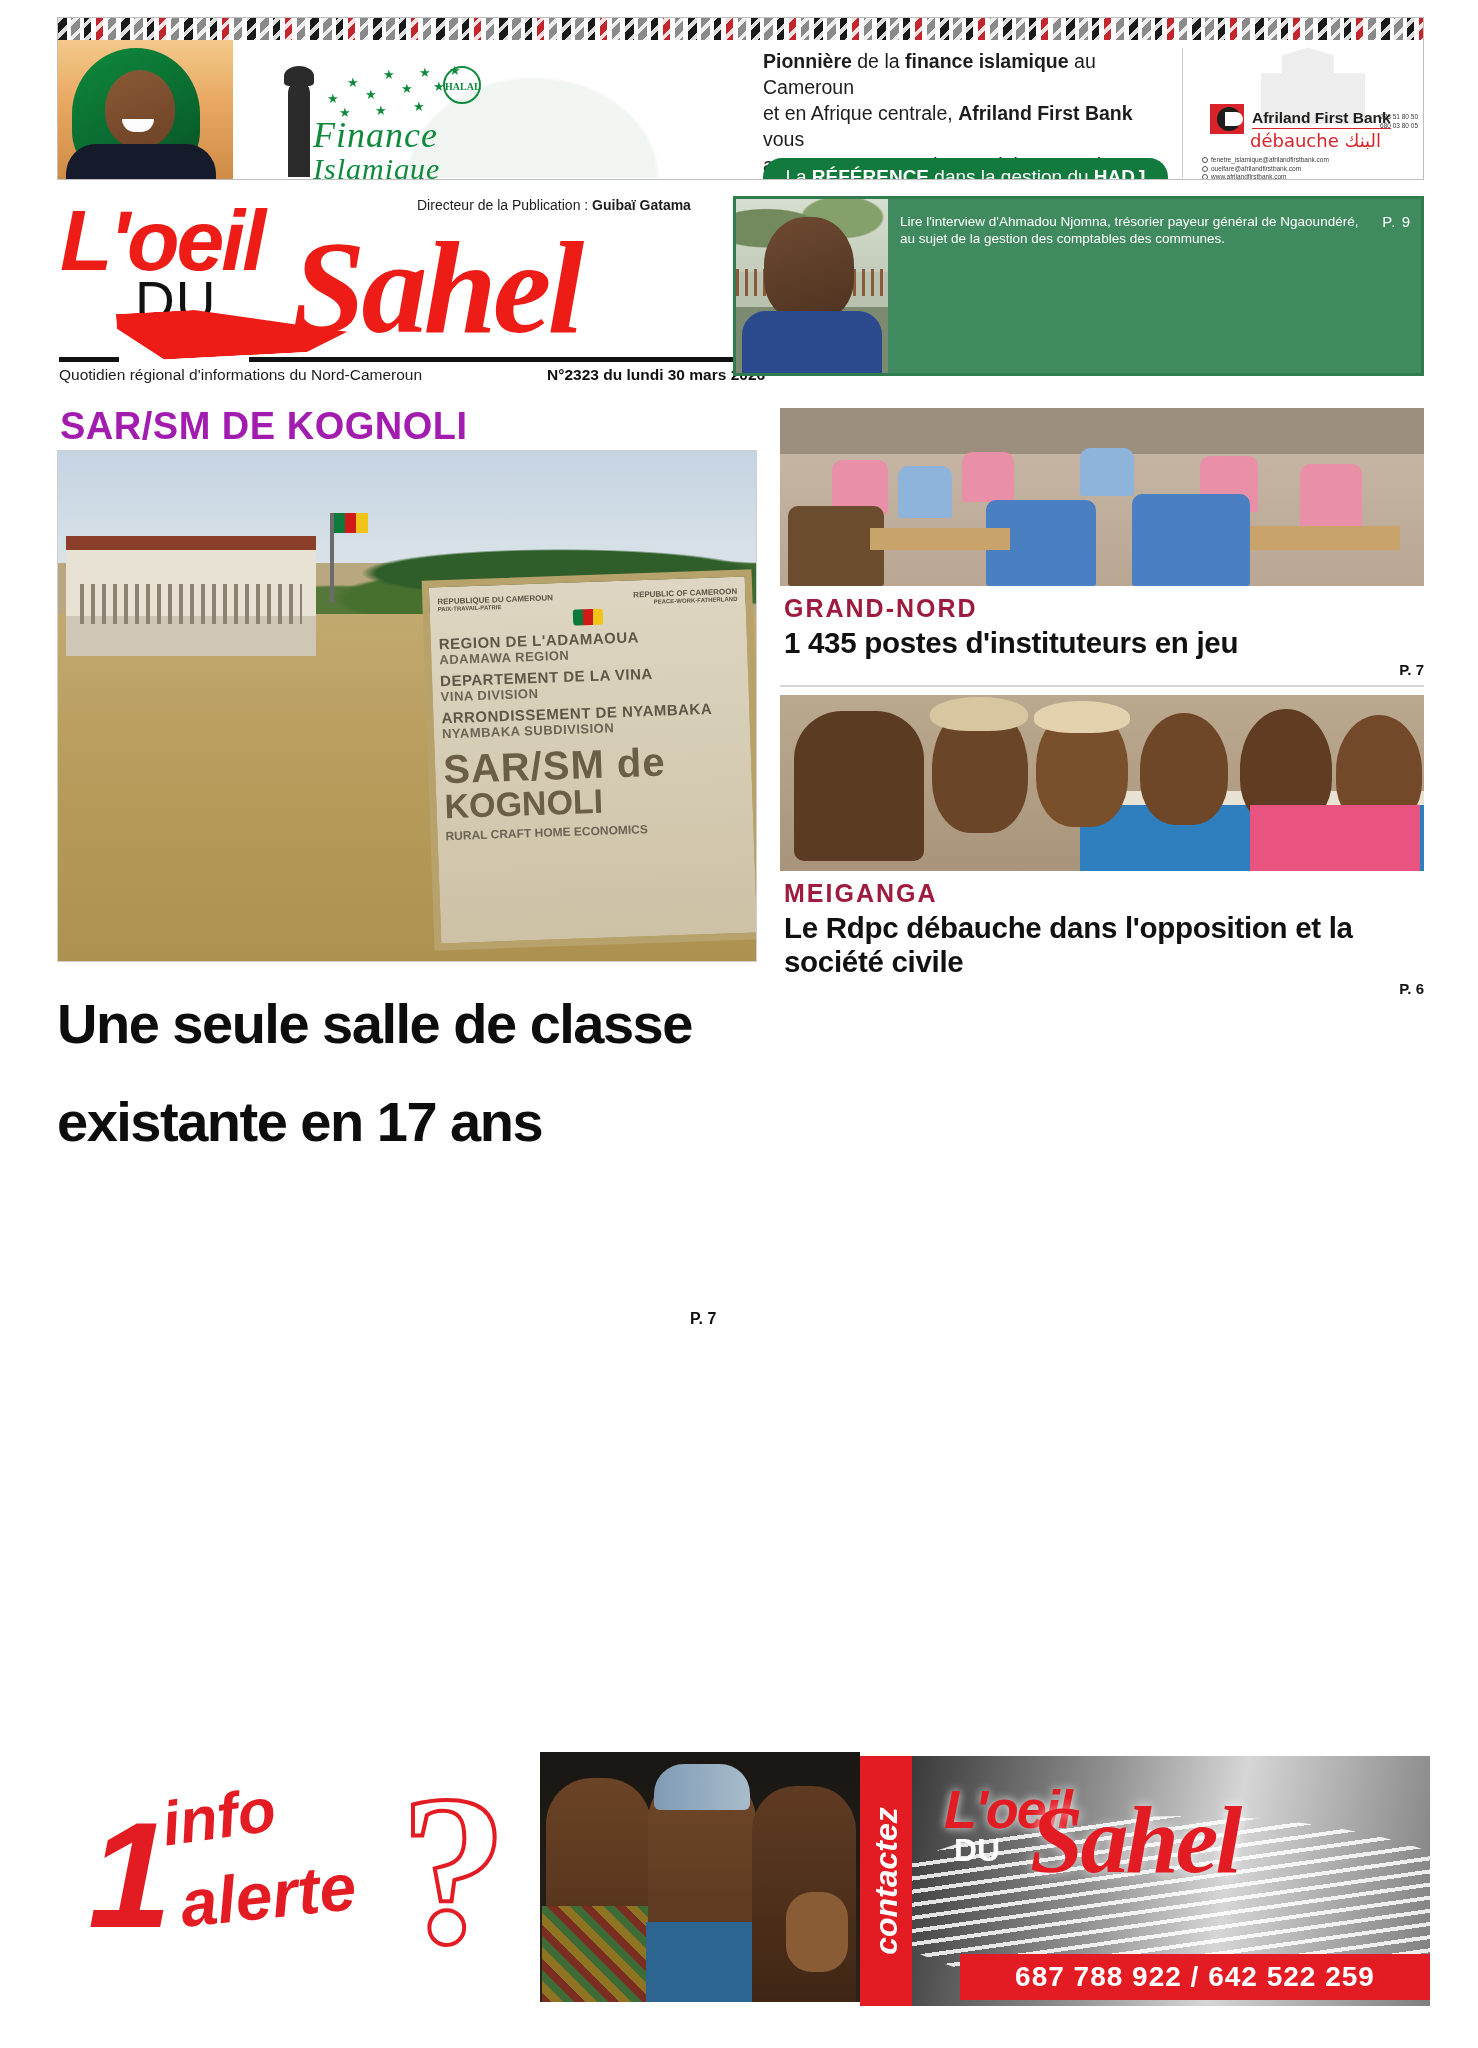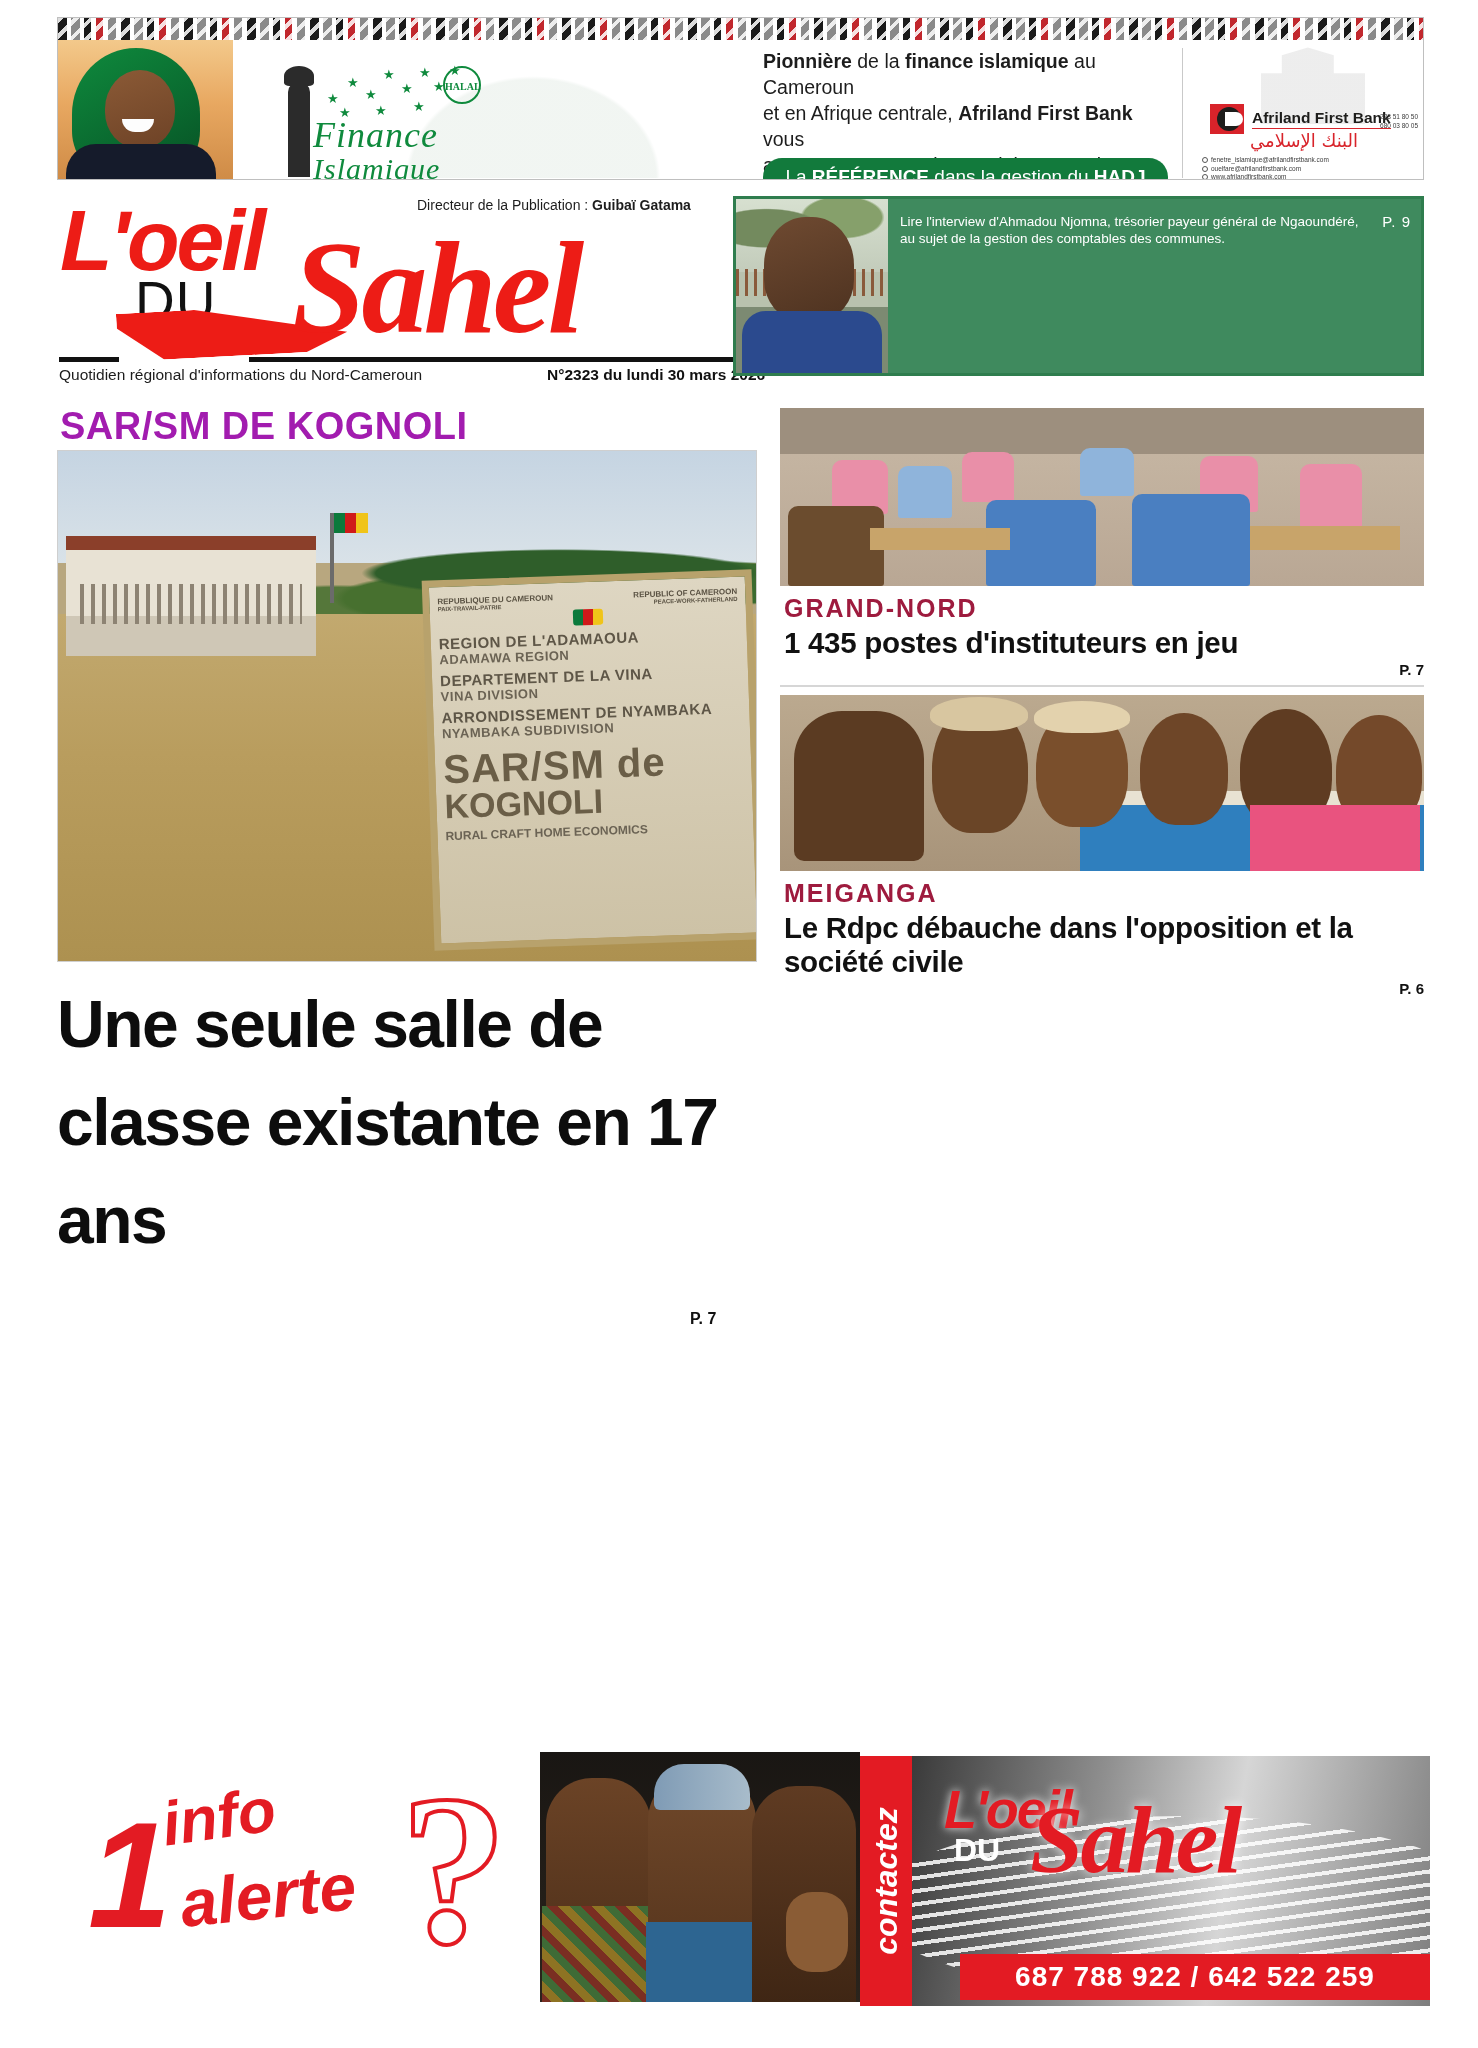--- a/index.html
+++ b/index.html
@@ -252,21 +252,21 @@
   .mp-sign .seal{width:30px;height:16px;margin:2px auto;border-radius:3px;
     background:linear-gradient(90deg,#0b7a3b 33%,#d01a1a 33% 66%,#f0c419 66%);}
   .mp-sign .l{font-size:15px;font-weight:bold;letter-spacing:.5px;margin-top:5px;color:#5e5647;}
   .mp-sign .l2{font-size:13px;font-weight:bold;letter-spacing:.5px;color:#6b6354;}
   .mp-sign .big{font-size:40px;font-weight:bold;color:#6a5e47;margin-top:8px;line-height:40px;letter-spacing:1px;}
   .mp-sign .big2{font-size:34px;font-weight:bold;color:#6a5e47;line-height:34px;}
   .mp-sign .small{font-size:12px;font-weight:bold;margin-top:6px;color:#6b6354;}
 
   .headline{
     position:absolute;left:57px;top:975px;width:710px;
-    font-size:66px;line-height:98px;font-weight:bold;color:#0d0d0d;letter-spacing:-1.5px;
+    font-size:56px;line-height:98px;font-weight:bold;color:#0d0d0d;letter-spacing:-1.5px;
   }
   .headline-pg{
     position:absolute;left:690px;top:1310px;font-size:16px;font-weight:bold;color:#111;
   }
 
   
   .rcol{ position:absolute; left:780px; top:400px; width:644px; }
   .rblock{ position:relative; }
   .rphoto{ width:644px; position:relative; overflow:hidden; }
   .rcat{
@@ -427,21 +427,21 @@
     </div>
 
     <div class="topad-divider"></div>
 
     <div class="topad-right">
       <div class="ghost"></div>
       <div class="logorow">
         <div class="mark"></div>
         <div class="bank">Afriland First Bank</div>
       </div>
-      <div class="arabic">البنك الإسلامي</div>
+      <div class="arabic">البنك débauche</div>
       <div class="contact">
         <div>
             <span class="cicon"></span>
             <span>fenetre_islamique@afrilandfirstbank.com</span>
           </div>
         <div>
             <span class="cicon"></span>
             <span>ouelfare@afrilandfirstbank.com</span>
           </div>
         <div>

